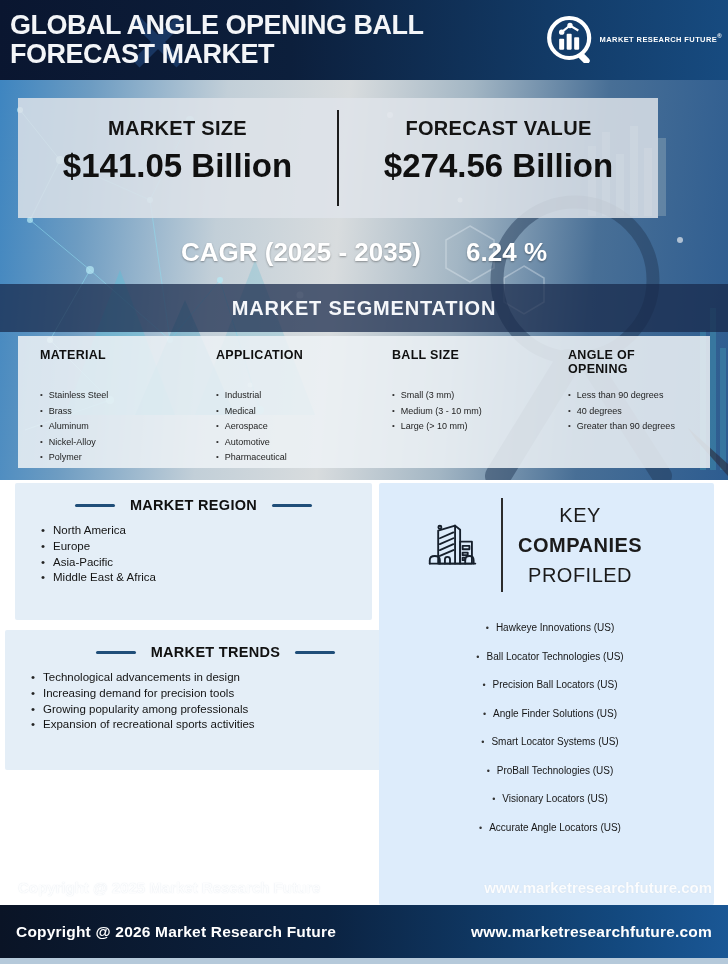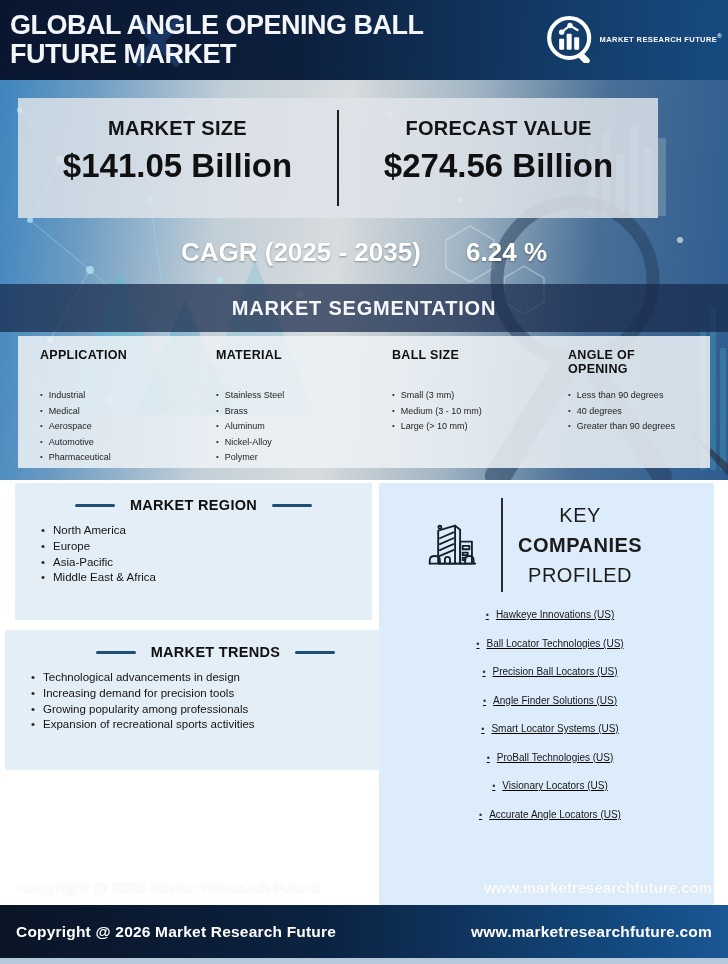--- a/index.html
+++ b/index.html
@@ -59,21 +59,21 @@
   .card-title{font-size:14.5px;font-weight:700;color:#101010;letter-spacing:.3px;}
   .card ul{margin:10px 0 0 0;padding:0 0 0 26px;list-style:none;}
   .card li{font-size:11.5px;color:#141414;line-height:15.8px;}
   .card li::before{content:"•";margin-right:8px;color:#222;}
 
   .comp-head{display:flex;align-items:center;margin-top:14px;height:96px;}
   .building-box{margin-left:42px;width:58px;display:flex;justify-content:center;}
   .comp-divider{width:2px;height:94px;background:#2c2c2c;margin-left:22px;}
   .comp-titles{margin-left:15px;color:#1b1b1b;font-size:20px;line-height:30px;letter-spacing:.5px;}
   .comp-titles .bold{font-weight:700;}
-  .card-companies ul{margin-top:16px;padding-left:7px;text-decoration:underline;}
+  .card-companies ul{margin-top:29px;padding-left:7px;}
   .card-companies li{font-size:10px;color:#161616;line-height:11px;margin-bottom:16.5px;}
   .card-companies li::before{content:"•";font-size:9px;margin-right:7px;color:#333;}
 
   .wm{position:absolute;top:399px;font-size:15px;font-weight:700;color:rgba(255,255,255,.92);z-index:3;
       text-shadow:0 0 1px rgba(190,205,220,.6);}
   .wm-left{left:18px;}
   .wm-right{right:16px;}
 
   
   .footer{position:absolute;left:0;top:905px;width:728px;height:53px;box-sizing:border-box;
@@ -87,21 +87,21 @@
 
 <div class="page">
 
   <div class="header">
     <svg class="xmark" viewBox="0 0 60 52">
       <line x1="8" y1="4" x2="52" y2="48" stroke="#1d3f70" stroke-width="10"></line>
       <line x1="52" y1="4" x2="8" y2="48" stroke="#1d3f70" stroke-width="10"></line>
     </svg>
     <h1 class="title">
       <span>GLOBAL ANGLE OPENING BALL</span><br>
-      <span>FUTURE MARKET</span>
+      <span>FORECAST MARKET</span>
     </h1>
     <div class="logo">
       <svg viewBox="0 0 60 60">
         <g fill="#ffffff">
           <circle cx="29" cy="30" r="24" fill="none" stroke="#ffffff" stroke-width="5"></circle>
           <rect x="17" y="31" width="6" height="13" rx="1"></rect>
           <rect x="26" y="25" width="6" height="19" rx="1"></rect>
           <rect x="35" y="29" width="6" height="15" rx="1"></rect>
           <path d="M20 23 L30 15 L40 21" stroke="#ffffff" stroke-width="2.5" fill="none"></path>
           <circle cx="20" cy="23" r="3.2"></circle>
@@ -193,39 +193,39 @@
       <span class="cagr-label">CAGR (2025 - 2035)</span>
       <span class="cagr-value">6.24 %</span>
     </div>
 
     <div class="seg-band">
       <span class="seg-title">MARKET SEGMENTATION</span>
     </div>
 
     <div class="seg-panel">
       <div class="seg-col">
+        <div class="seg-heading">MATERIAL</div>
+        <ul>
+
+        <li>Stainless Steel</li>
+            <li>Brass</li>
+            <li>Aluminum</li>
+            <li>Nickel-Alloy</li>
+            <li>Polymer</li>
+          </ul>
+      </div>
+      <div class="seg-col">
         <div class="seg-heading">APPLICATION</div>
         <ul>
 
         <li>Industrial</li>
             <li>Medical</li>
             <li>Aerospace</li>
             <li>Automotive</li>
             <li>Pharmaceutical</li>
-          </ul>
-      </div>
-      <div class="seg-col">
-        <div class="seg-heading">MATERIAL</div>
-        <ul>
-
-        <li>Stainless Steel</li>
-            <li>Brass</li>
-            <li>Aluminum</li>
-            <li>Nickel-Alloy</li>
-            <li>Polymer</li>
           </ul>
       </div>
       <div class="seg-col">
         <div class="seg-heading">BALL SIZE</div>
         <ul>
 
         <li>Small (3 mm)</li>
             <li>Medium (3 - 10 mm)</li>
             <li>Large (&gt; 10 mm)</li>
           </ul>

